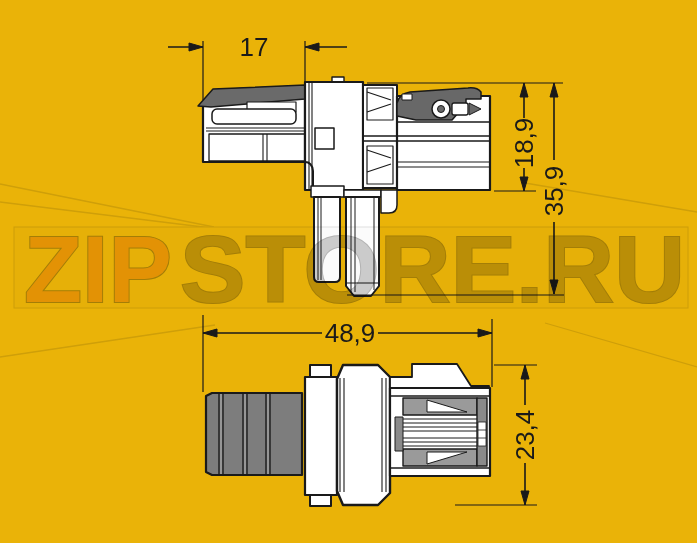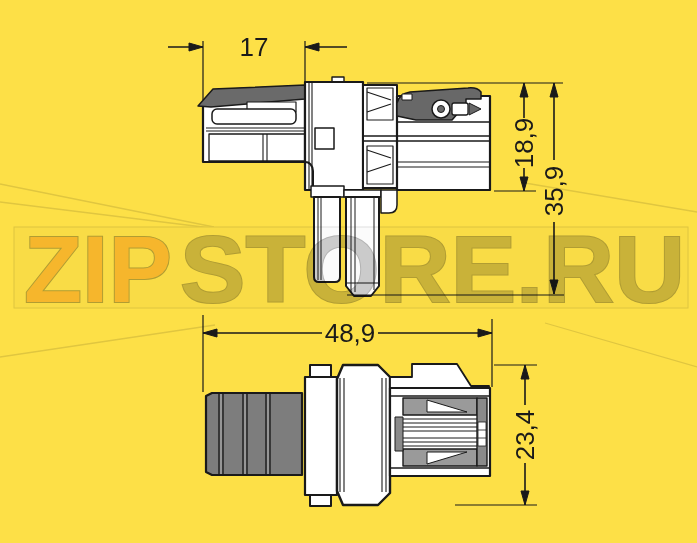--- a/index.html
+++ b/index.html
@@ -1,19 +1,19 @@
 <!DOCTYPE html>
 <html><head>
 <meta charset="utf-8">
 <style>
   html,body{margin:0;padding:0;background:#ffffff;}
   .canvas{
     position:relative;
     width:697px;height:543px;
-    background:#fde047;
+    background:#eab308;
     overflow:hidden;
     font-family:"Liberation Sans", sans-serif;
   }
   svg{position:absolute;left:0;top:0;}
   .dimtext{
     font-family:"Liberation Sans", sans-serif;
     font-size:26px;
     fill:#1a1a1a;
   }
   .wmtext{

